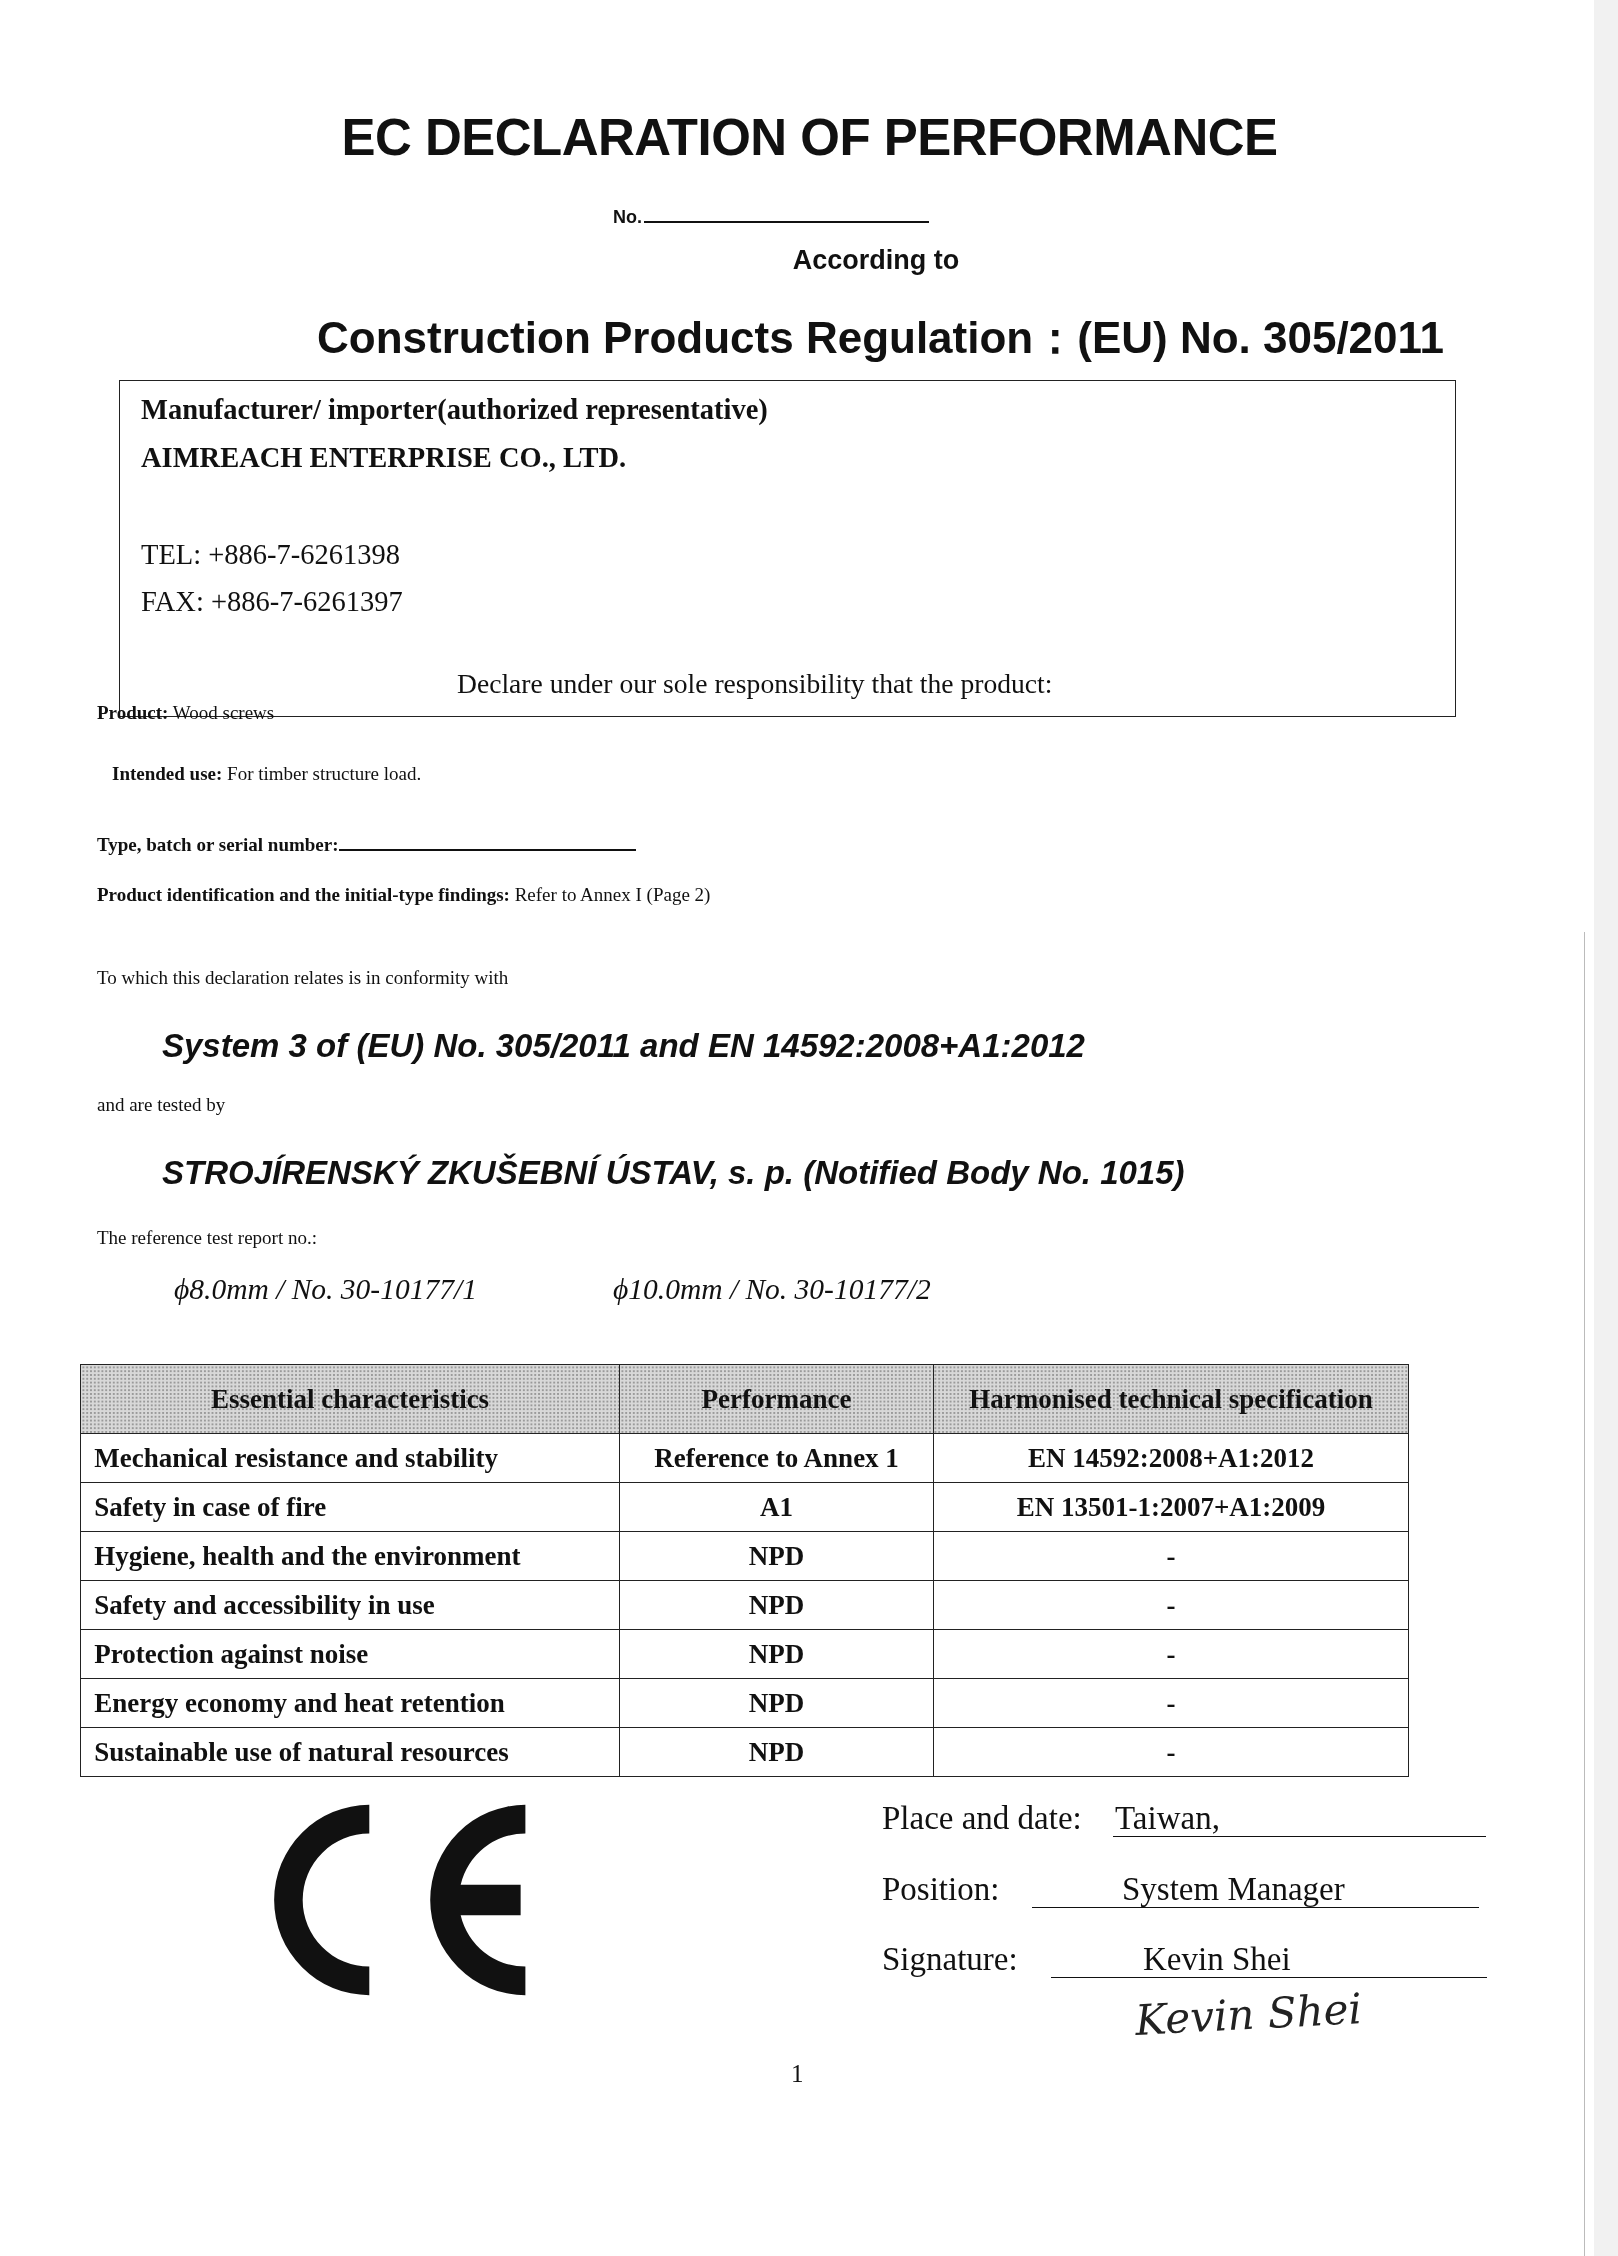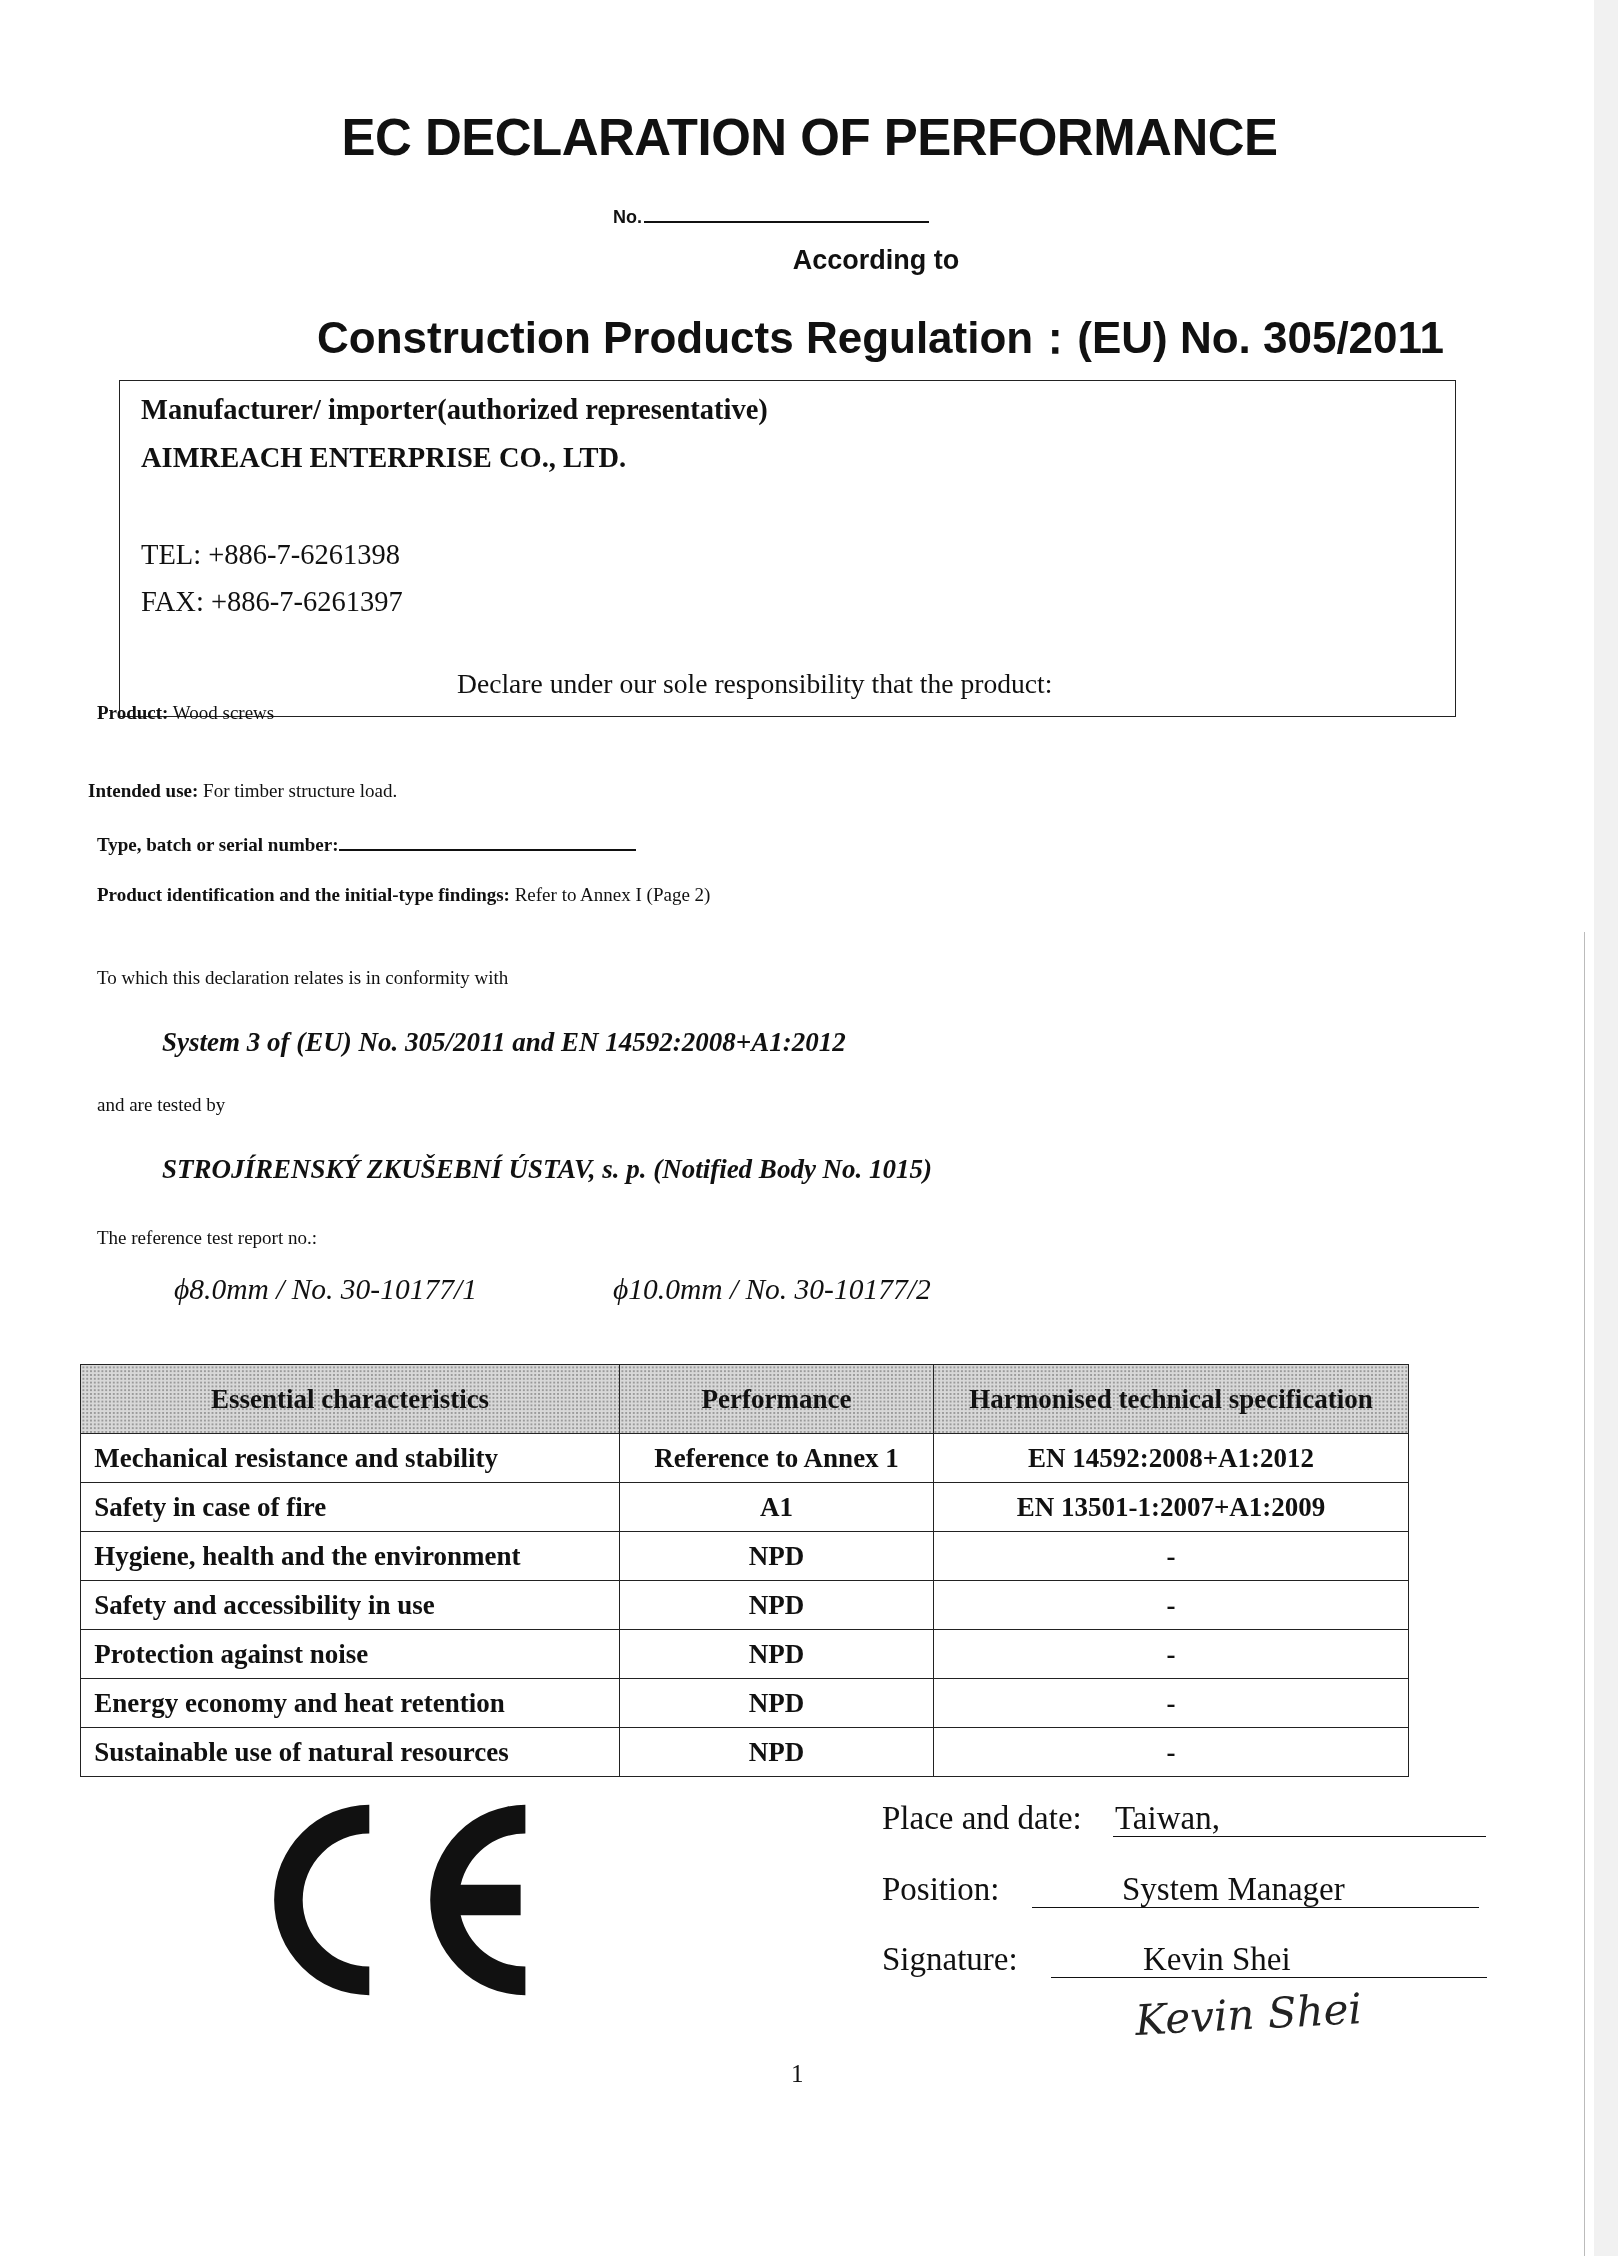--- a/index.html
+++ b/index.html
@@ -9,21 +9,21 @@
   .serif { font-family:"Liberation Serif", "DejaVu Serif", serif; }
   .title { left:0; width:1619px; top:107px; text-align:center; font-size:52px; font-weight:bold; letter-spacing:-0.5px; transform:scaleX(0.98); }
   .no-line { left:613px; top:198px; font-size:18px; font-weight:bold; }
   .no-line .blank { display:inline-block; width:285px; border-bottom:2.9px solid #111; height:23px; vertical-align:baseline; margin-left:1.9px; }
   .according { left:0; width:1619px; text-align:center; top:245px; font-size:27px; font-weight:bold; padding-left:133px; box-sizing:border-box; }
   .regulation { left:317px; top:309px; font-size:44px; font-weight:bold;text-align:right; }
   .mfr-box { left:119px; top:380px; width:1337px; height:337px; border:1.9px solid #222; box-sizing:border-box; }
   .mfr-box .line { position:absolute; left:21px; font-size:28.5px; white-space:nowrap; }
   .bold { font-weight:bold; }
   .p { font-size:19px; }
-  .big-italic { font-size:27px; font-weight:bold; font-style:italic;font-family:Liberation Serif, serif; }
+  .big-italic { font-size:33px; font-weight:bold; font-style:italic; }
   .ital-serif { font-size:29.5px; font-style:italic; }
   table.perf { position:absolute; left:80px; top:1364px; width:1329px; border-collapse:collapse; font-family:"Liberation Serif", "DejaVu Serif", serif; font-size:27px; font-weight:bold; }
   table.perf td, table.perf th { border:1.9px solid #222; height:48px; padding:0 13.3px; }
   table.perf th { height:68px; font-weight:bold; background-color:#d8d8d8;
      background-image: radial-gradient(#9a9a9a 0.8px, transparent 1px); background-size:3.8px 3.8px; }
   table.perf td.c { text-align:center; }
   table.perf td.l { text-align:left; }
   .col1 { width:511px; } .col2 { width:286px; } .col3 { width:447px; }
   .sig { font-size:33px; }
   .uline { position:absolute; border-bottom:1.9px solid #111; }
@@ -51,21 +51,21 @@
   <div class="line" style="top:158px;">TEL: +886-7-6261398</div>
   <div class="line" style="top:205px;">FAX: +886-7-6261397</div>
 </div>
 
 <div class="abs serif" style="left:457px; top:668px; font-size:27.6px;">Declare under our sole responsibility that the product:</div>
 
 <div class="abs serif p" style="left:97px; top:702px;">
   <span class="bold">Product:</span><span> Wood screws</span>
 </div>
 
-<div class="abs serif p" style="left:88px; top:763px;margin-top:17px;">
+<div class="abs serif p" style="left:112px; top:763px;">
   <span class="bold">Intended use:</span><span> For timber structure load.</span>
 </div>
 
 <div class="abs serif p" style="left:97px; top:824px;">
   <span class="bold">Type, batch or serial number:</span><span style="display:inline-block; width:297px; height:25px; border-bottom:2.9px solid #111; vertical-align:baseline;"></span>
 </div>
 
 <div class="abs serif p" style="left:97px; top:884px;">
   <span class="bold">Product identification and the initial-type findings:</span><span> Refer to Annex I (Page 2)</span>
 </div>

